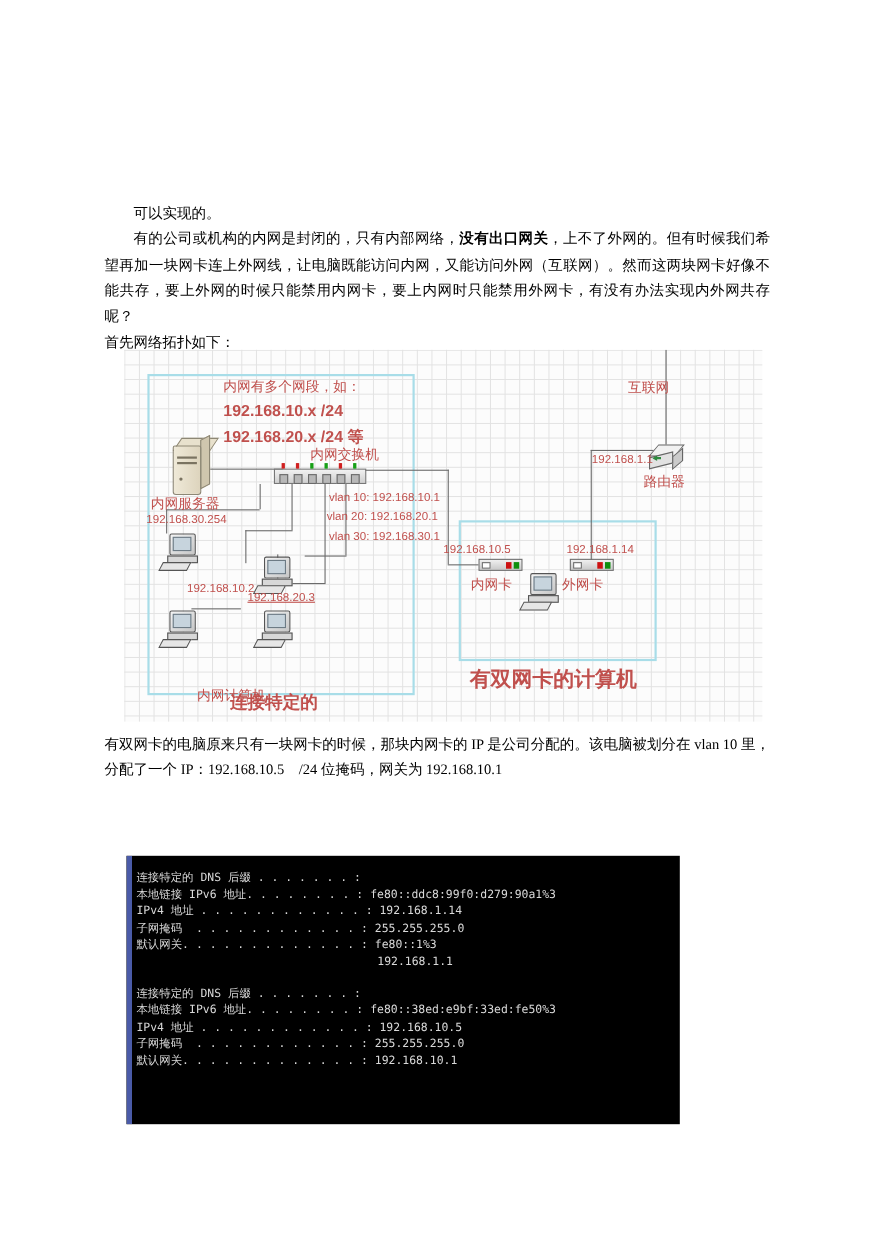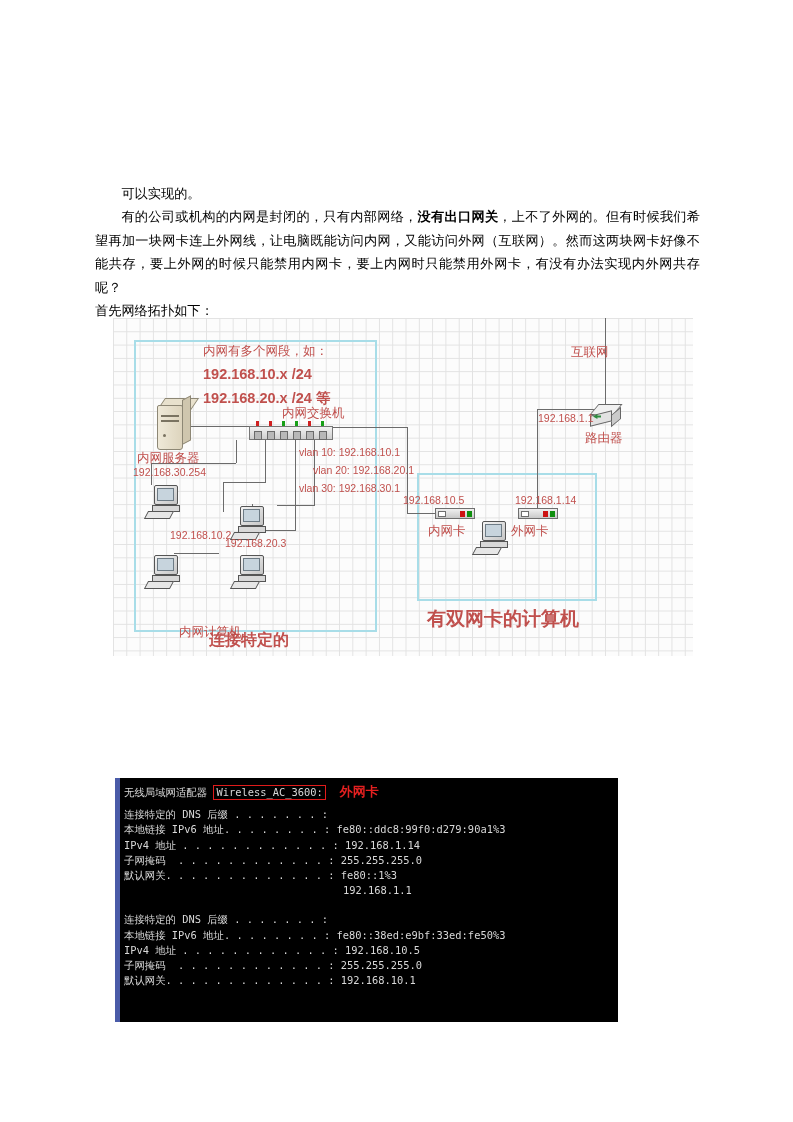--- a/index.html
+++ b/index.html
@@ -405,38 +405,38 @@
         <div class="sw-led led-g" style="left:32px;"></div>
       <div class="sw-stem" style="left:46px;"></div>
         <div class="sw-led led-g" style="left:45px;"></div>
       <div class="sw-stem" style="left:59px;"></div>
         <div class="sw-led led-r" style="left:58px;"></div>
       <div class="sw-stem" style="left:72px;"></div>
         <div class="sw-led led-g" style="left:71px;"></div>
     </div>
 
     <div class="blk-label" style="left:186px; top:128px;">vlan 10: 192.168.10.1</div>
-    <div class="blk-label" style="left:200px; top:146px;">vlan 20: 192.168.20.1</div>
+    <div class="blk-label" style="left:184px; top:146px;">vlan 20: 192.168.20.1</div>
     <div class="blk-label" style="left:186px; top:164px;">vlan 30: 192.168.30.1</div>
 
     <div class="pc" style="left:33px; top:167px;">
       <div class="crt"></div>
         <div class="scr"></div>
         <div class="base"></div>
         <div class="kbd"></div>
     </div>
     <div class="red-label r-ip" style="left:19px; top:211px;margin-left:38px;">192.168.10.2</div>
 
     <div class="pc" style="left:119px; top:188px;">
       <div class="crt"></div>
         <div class="scr"></div>
         <div class="base"></div>
         <div class="kbd"></div>
     </div>
-    <div class="red-label r-ip" style="left:112px; top:219px;">192.168.20.3</div>
+    <div class="red-label r-ip" style="left:112px; top:219px;text-decoration:underline;">192.168.20.3</div>
 
     <div class="pc" style="left:33px; top:237px;">
       <div class="crt"></div>
         <div class="scr"></div>
         <div class="base"></div>
         <div class="kbd"></div>
     </div>
     <div class="pc" style="left:119px; top:237px;">
       <div class="crt"></div>
         <div class="scr"></div>
@@ -477,27 +477,27 @@
       <div class="crt"></div>
         <div class="scr"></div>
         <div class="base"></div>
         <div class="kbd"></div>
     </div>
 
     <div class="red-label r-big" style="left:314px; top:290px; font-size:19px;">有双网卡的计算机</div>
   </div>
 
   <div class="body-text" style="top:665px;">
+    <p>有双网卡的电脑原来只有一块网卡的时候，那块内网卡的 IP 是公司分配的。该电脑被划分在 vlan 10 里，分配了一个 IP：192.168.10.5　/24 位掩码，网关为 192.168.10.1</p>
   </div>
 
   <div class="console">
     <div class="scrollstrip"></div>
     <div class="inner">
 
-      <div class="cline"><span>无线局域网适配器 </span><span class="redbox">Wireless_AC_3600:</span><span class="annot">外网卡</span></div>
       <div class="cspacer"></div>
       <div class="cline"><span class="key">连接特定的 DNS 后缀 . . . . . . . :</span><span class="val"></span></div>
       <div class="cline"><span class="key">本地链接 IPv6 地址. . . . . . . . :</span> <span class="val">fe80::ddc8:99f0:d279:90a1%3</span></div>
       <div class="cline"><span class="key">IPv4 地址 . . . . . . . . . . . . :</span> <span class="val">192.168.1.14</span></div>
       <div class="cline"><span class="key">子网掩码  . . . . . . . . . . . . :</span> <span class="val">255.255.255.0</span></div>
       <div class="cline"><span class="key">默认网关. . . . . . . . . . . . . :</span> <span class="val">fe80::1%3</span></div>
       <div class="cline"><span class="key">                                  </span> <span class="val">192.168.1.1</span></div>
 
       <div class="cspacer"></div>
 

